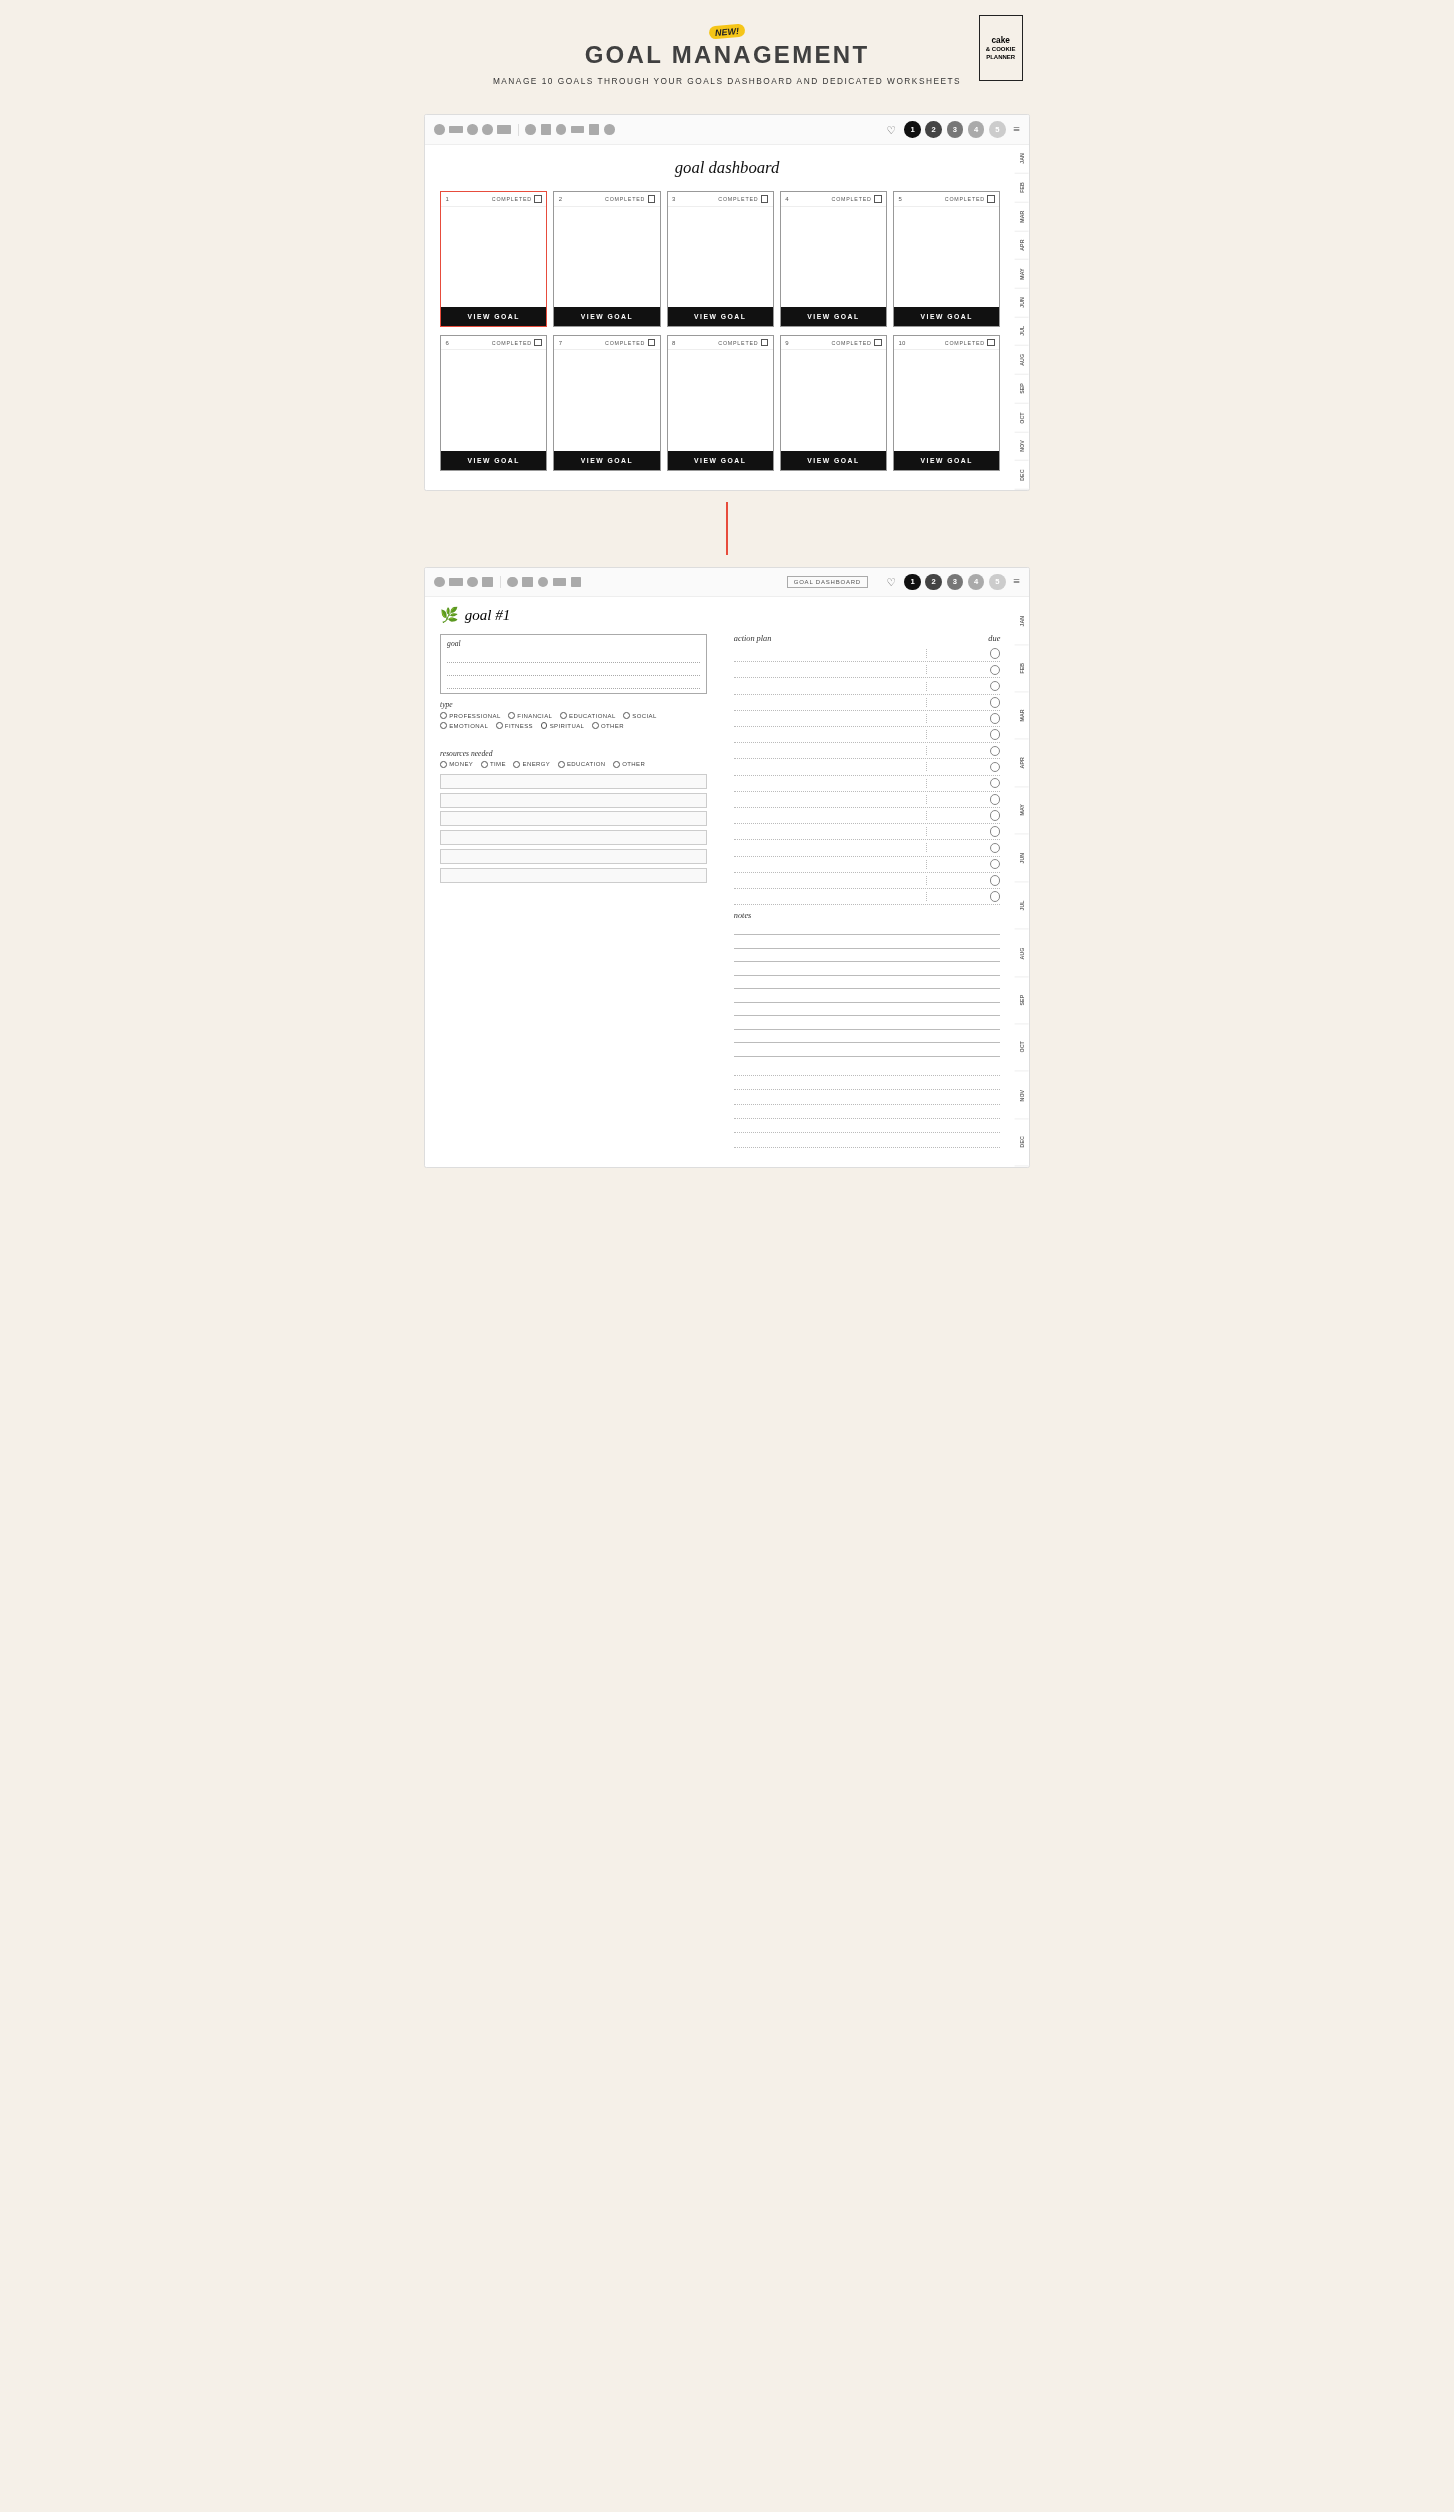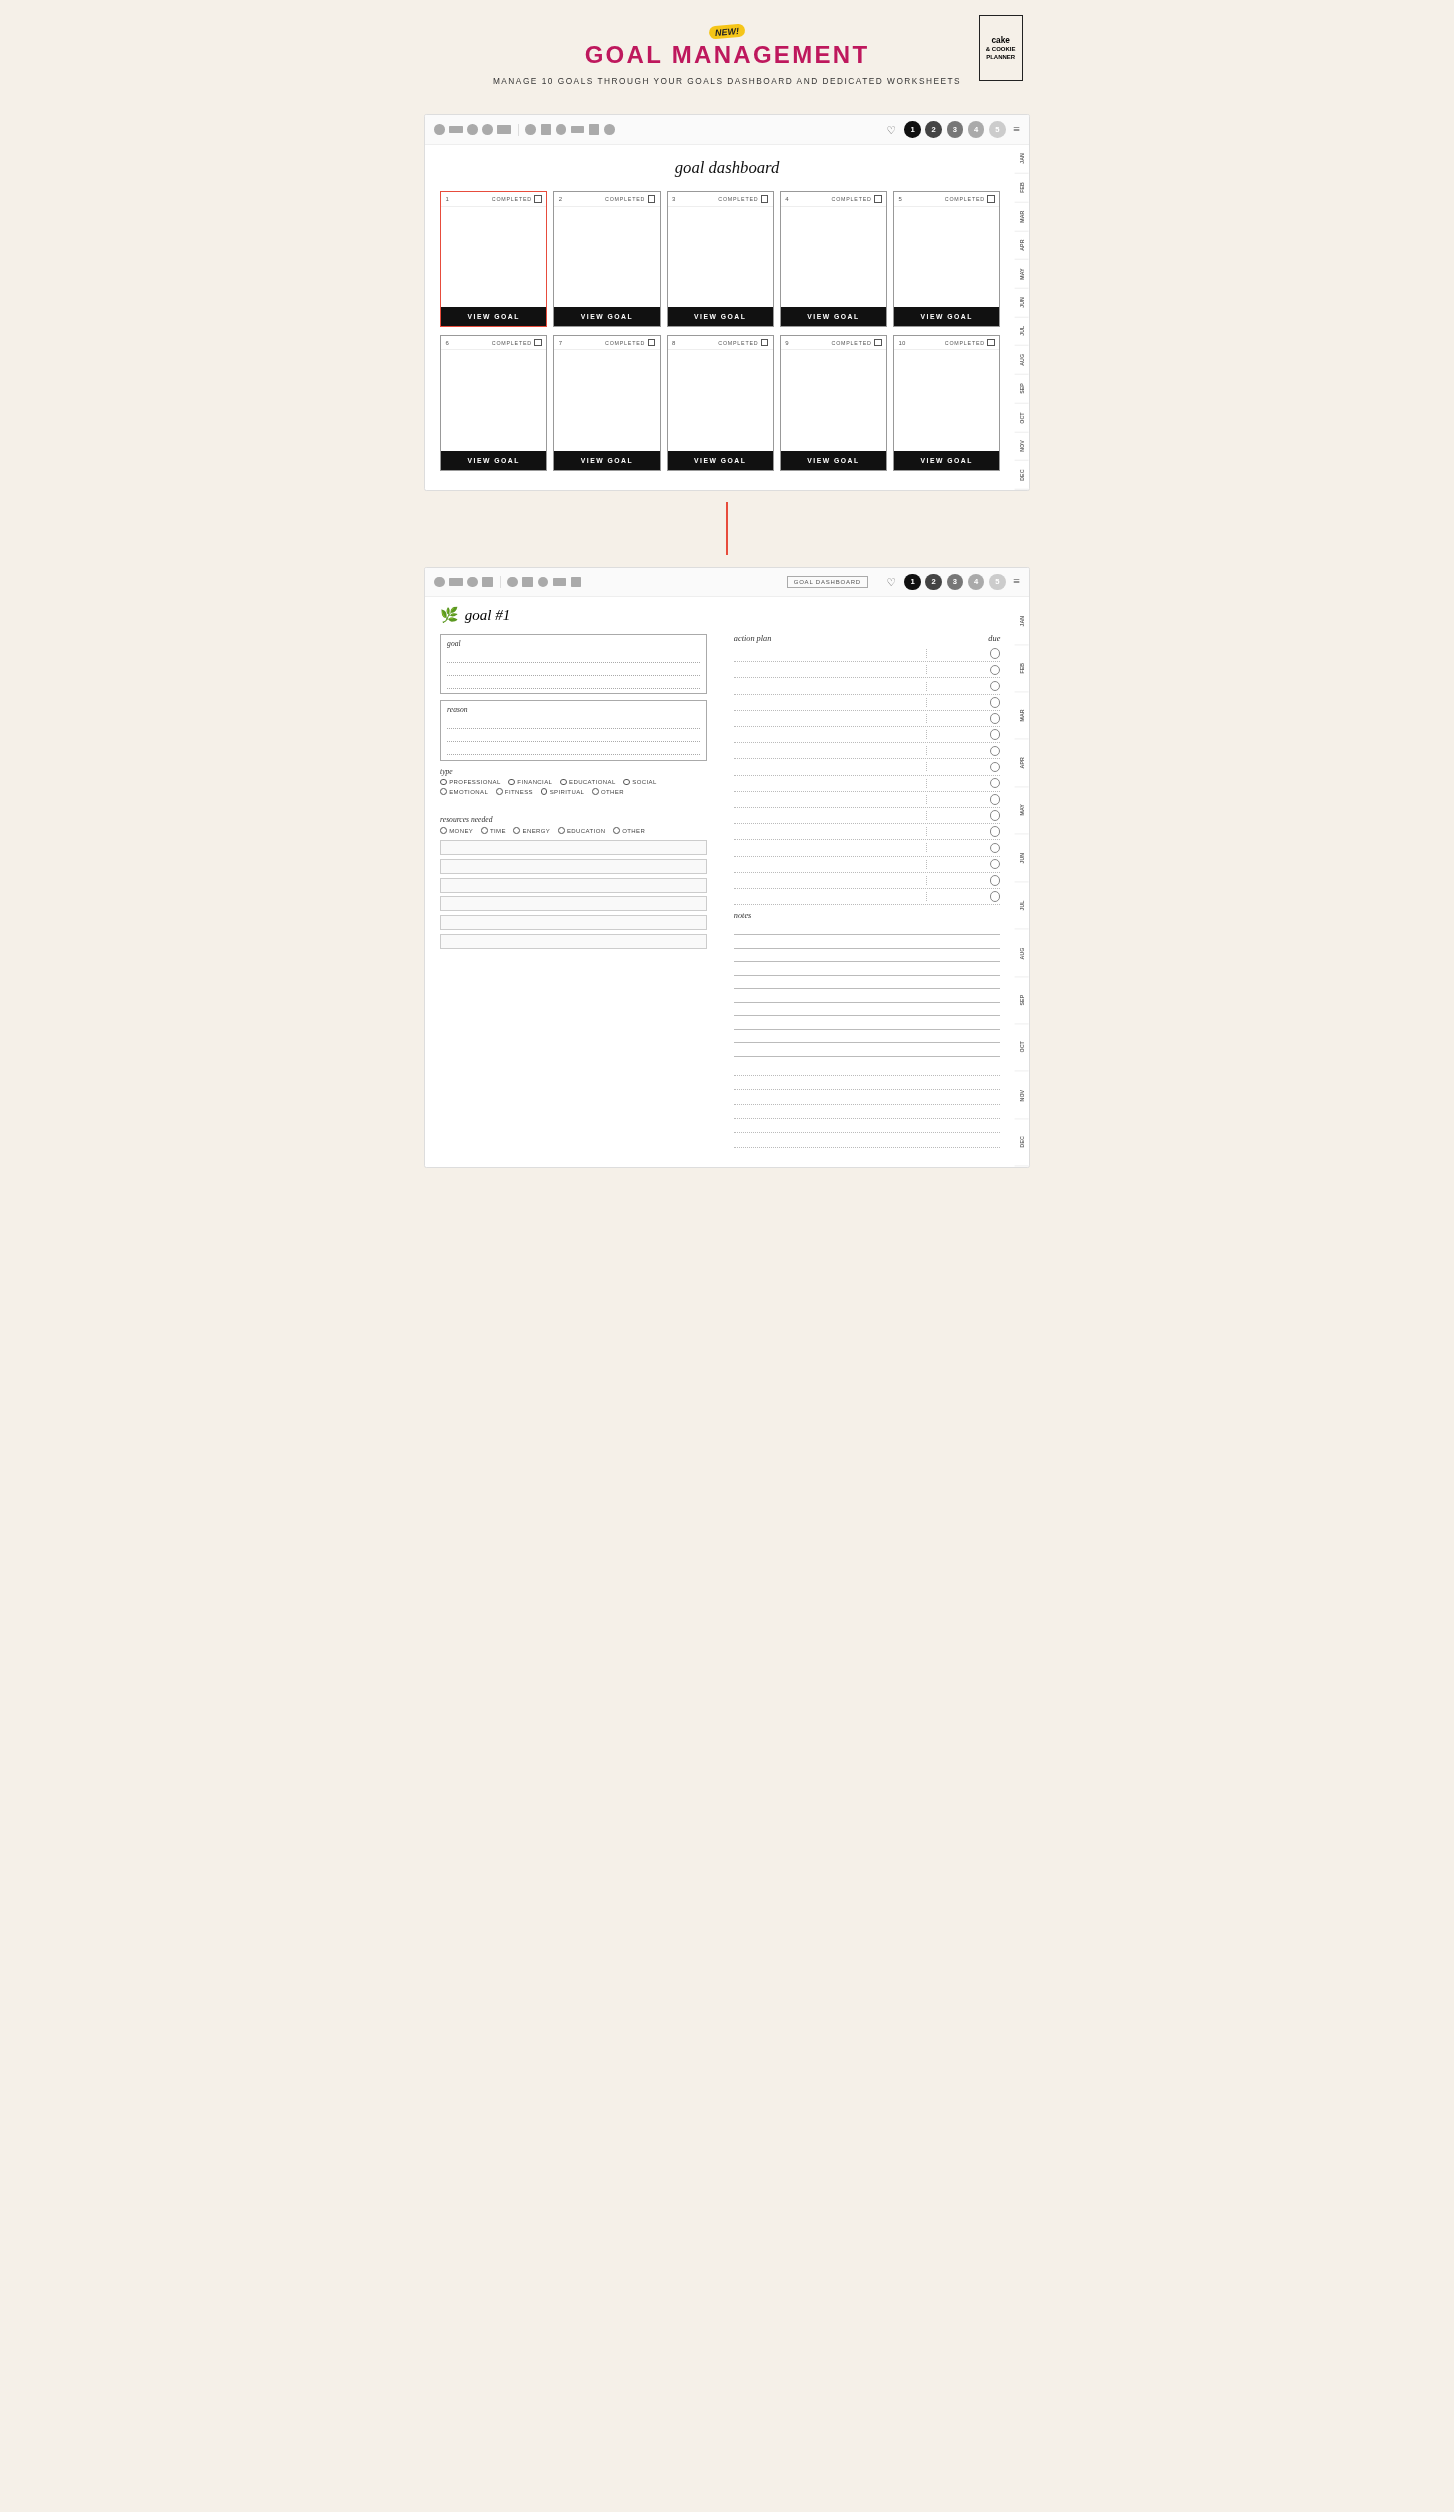--- a/index.html
+++ b/index.html
@@ -41,21 +41,21 @@
       padding: 1.5px 6px;
       border-radius: 7.6px;
       transform: rotate(-5deg);
       margin-bottom: 3px;
     }
     .page-title {
       font-family: 'Arial Black', Arial, sans-serif;
       font-size: 24px;
       font-weight: 900;
       letter-spacing: 2.3px;
-      color: #be185d;
+      color: #404040;
       text-transform: uppercase;
     }
     .page-subtitle {
       font-family: Arial, sans-serif;
       font-size: 8.3px;
       letter-spacing: 1.5px;
       color: #333;
       text-transform: uppercase;
       margin-top: 6px;
       line-height: 1.6;
@@ -602,28 +602,20 @@
 
       <div class="field-box">
         <div class="field-box-label">goal</div>
         <div class="field-lines">
           <div class="field-line"></div>
           <div class="field-line"></div>
           <div class="field-line"></div>
         </div>
       </div>
 
-      <div class="field-box">
-        <div class="field-box-label">reason</div>
-        <div class="field-lines">
-          <div class="field-line"></div>
-          <div class="field-line"></div>
-          <div class="field-line"></div>
-        </div>
-      </div>
 
       <div class="type-section">
         <div class="type-label">type</div>
         <div class="type-options">
           <div class="type-option">
             <span class="radio-circle"></span>
             <span>PROFESSIONAL</span>
           </div>
           <div class="type-option">
             <span class="radio-circle"></span>

